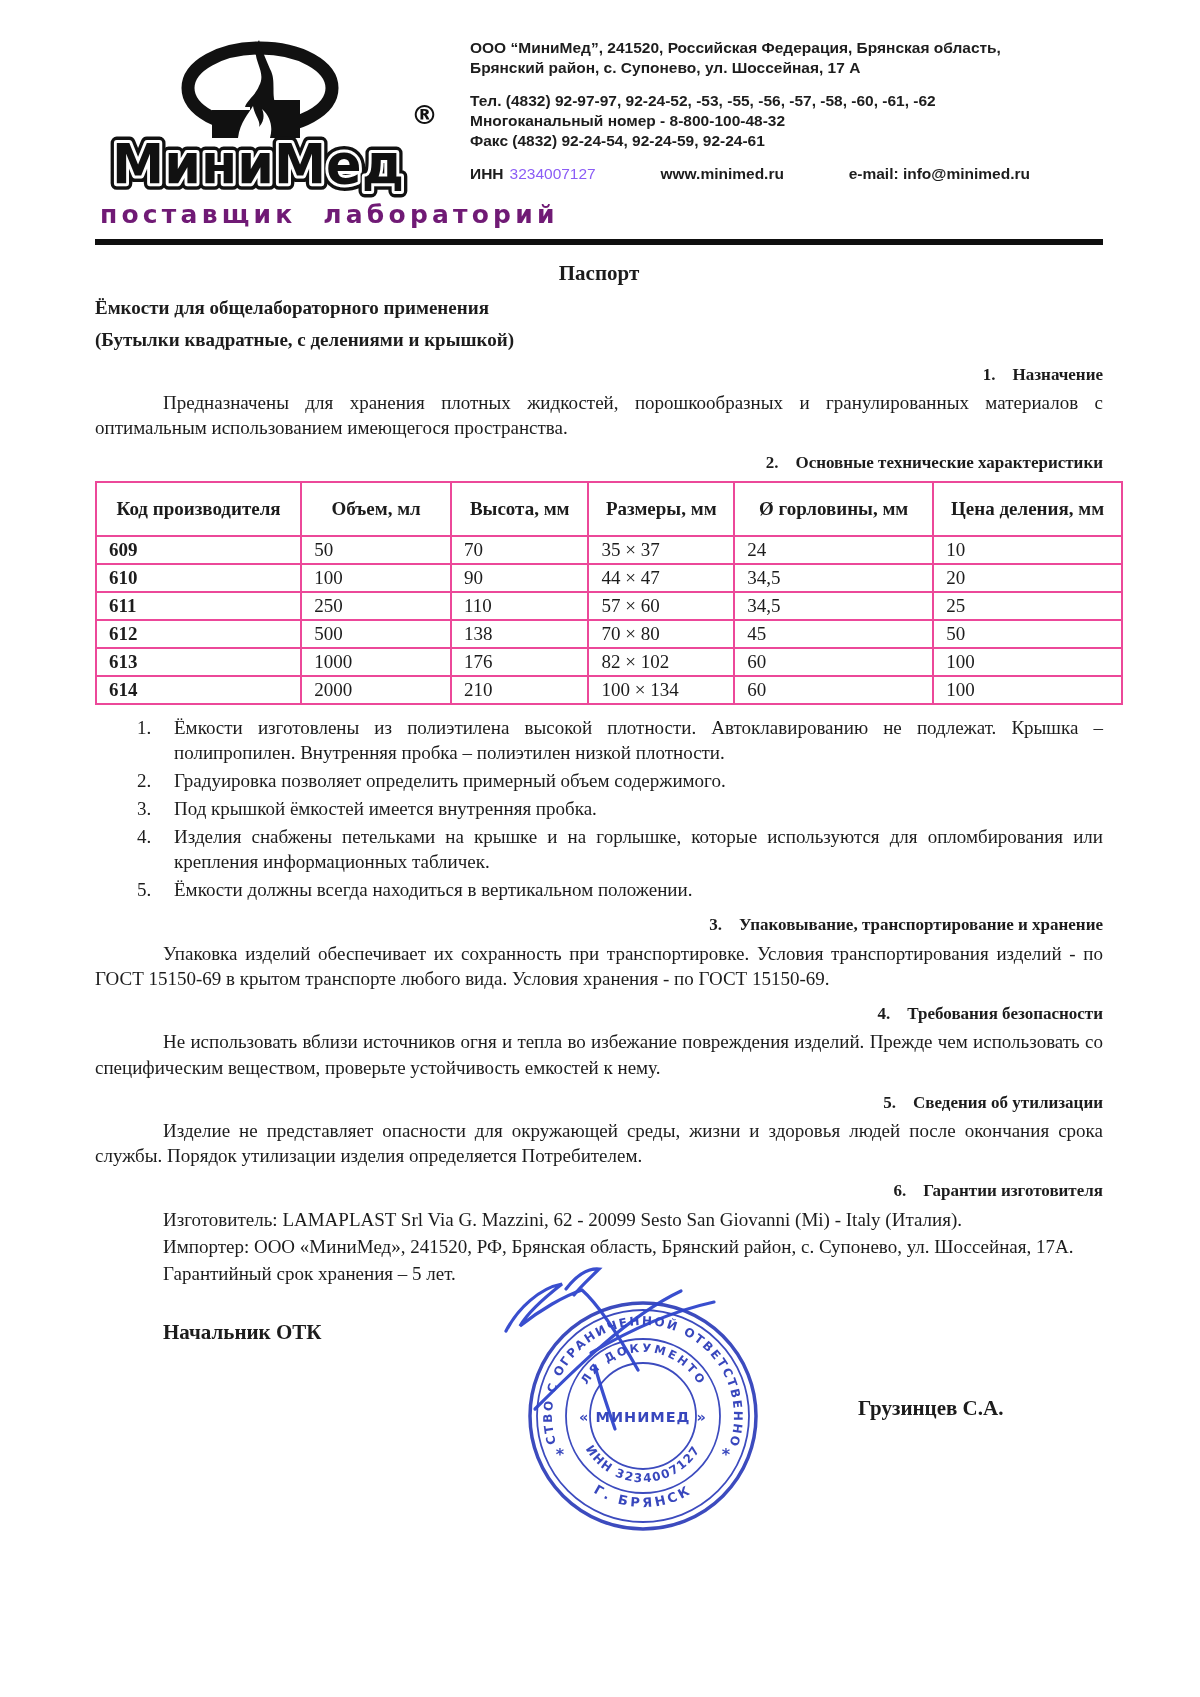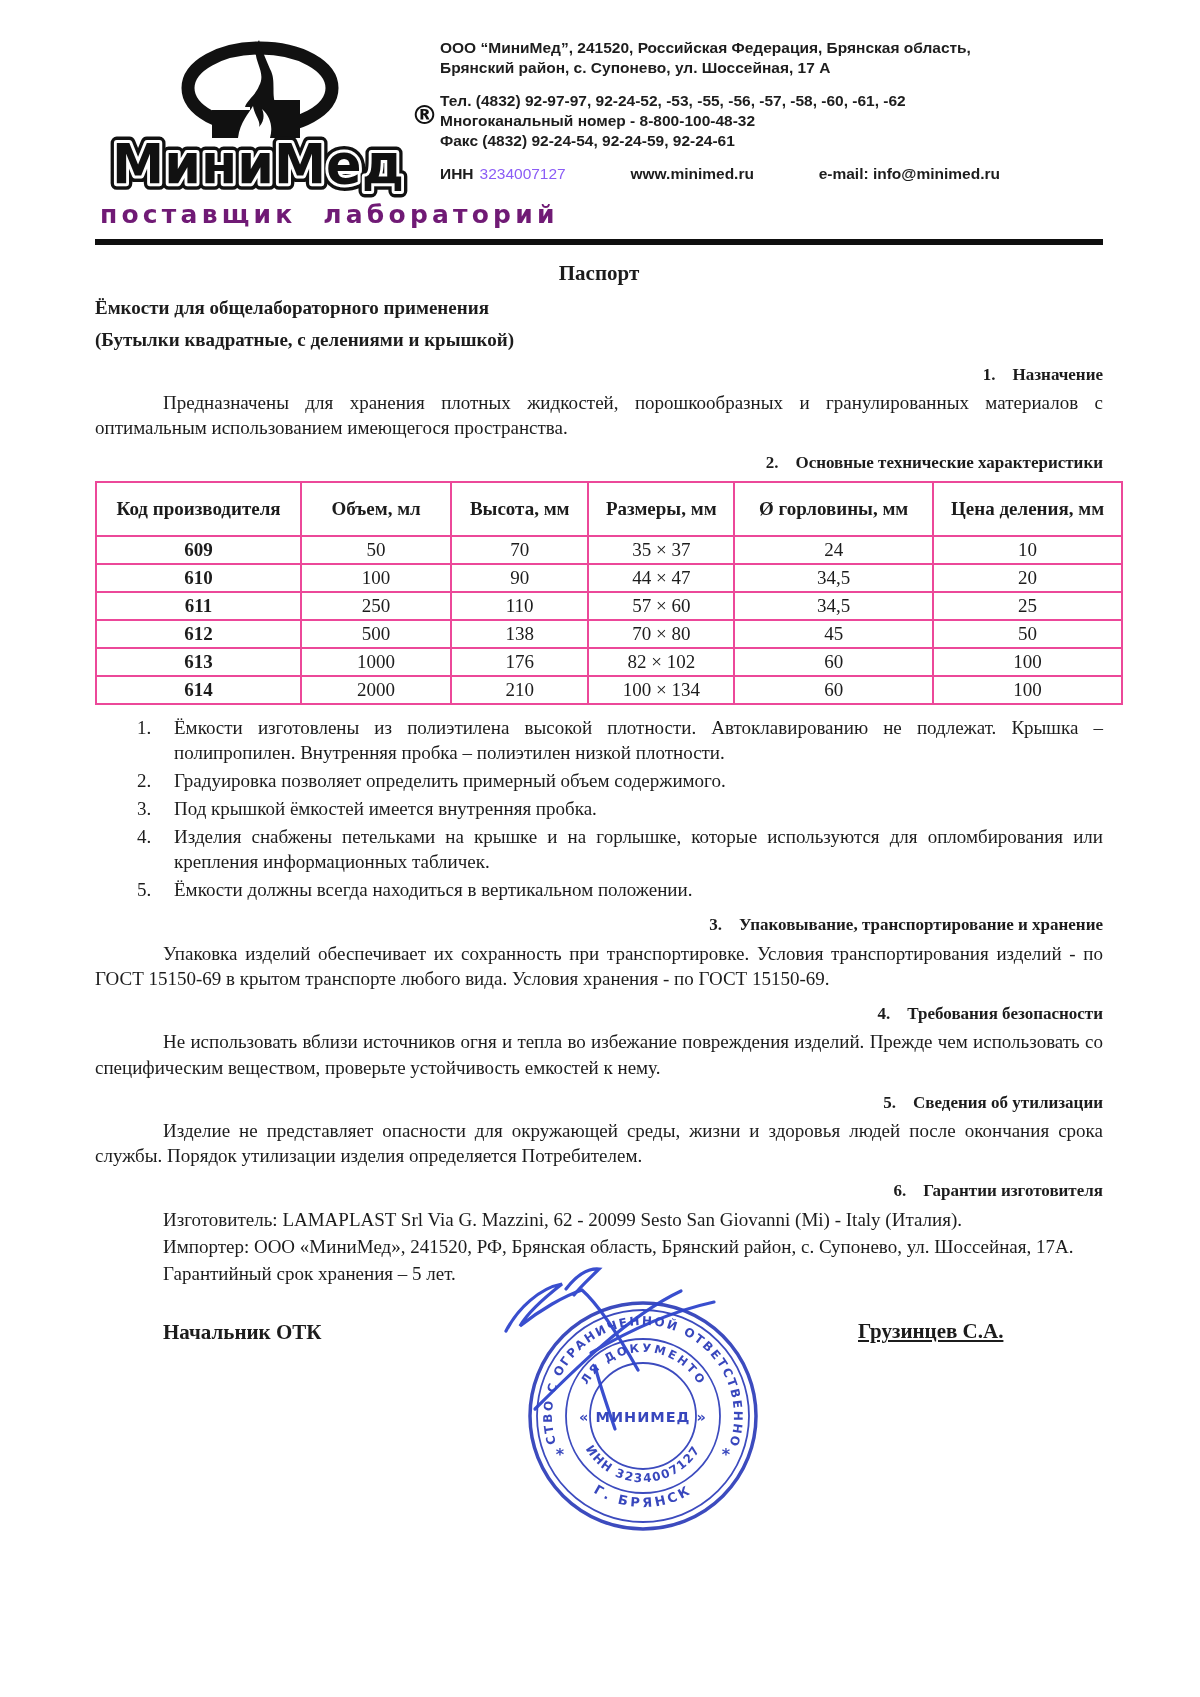--- a/index.html
+++ b/index.html
@@ -11,21 +11,21 @@
   
   .header { display:flex; padding:26px 95px 0 100px; align-items:flex-start; }
   .logo-block { width:340px; flex:none; }
   .logo-svg { display:block; }
   .tagline {
     margin-top:2px; font-family:"DejaVu Sans", sans-serif; font-weight:800;
     font-size:25px; letter-spacing:4.2px; word-spacing:14px; color:#701a75;
     white-space:nowrap;
   }
   .contact {
-    width:560px;
+    margin-left:30px; width:560px;
     font-family:"Liberation Sans", sans-serif; font-weight:bold;
     font-size:15.5px; line-height:20px; color:#1d1d1d; padding-top:12px;
   }
   .contact .gap { height:13px; }
   .inn-row { display:flex; justify-content:space-between; align-items:baseline; }
   .inn-value { font-weight:normal; color:#8b5cf6; margin-left:6px; }
   .divider { height:6px; background:#0f0f0f; margin:10px 97px 0 95px; }
   
   .doc-body { padding:0 97px 0 95px; font-size:19px; line-height:1.32; }
   .doc-title { text-align:center; font-weight:bold; font-size:21px; margin-top:15px; }
@@ -33,31 +33,31 @@
   .sec-h { text-align:right; font-weight:bold; font-size:17px; margin:12px 0 4px; }
   .sec-h .sec-num { margin-right:17px; }
   .para { text-align:justify; text-indent:68px; margin:2px 0; }
   
   table.spec {
     border-collapse:collapse; width:1028px; margin:6px 0 4px 0;
     table-layout:fixed; font-size:19px;
   }
   table.spec, table.spec th, table.spec td { border:2px solid #ec4899; }
   table.spec th { height:50px; font-size:19px; font-weight:bold; text-align:center; padding:1px 6px; }
-  table.spec td { height:26px; text-align:center; padding:0 12px; }
+  table.spec td { height:26px; text-align:left; padding:0 12px; }
   td.code { font-weight:bold; }
   
   .notes { margin:10px 0 0 42px; }
   .note { display:flex; margin-bottom:3px; }
   .note-num { flex:none; width:22px; margin-right:15px; }
   .note-text { flex:1; text-align:justify; }
   
   .sig-label { position:absolute; font-weight:bold; font-size:21px; white-space:nowrap; }
   .sig-left  { left:163px; top:1320px; }
-  .sig-right { left:858px; top:1319px;text-decoration:underline; }
+  .sig-right { left:858px; top:1396px; }
   .stamp-wrap { position:absolute; left:478px; top:1236px; width:335px; height:335px; }
 </style>
 </head>
 <body>
 
 <div class="page">
 
   <div class="header">
     <div class="logo-block">
       <svg class="logo-svg" width="335" height="172" viewBox="0 0 335 172">

